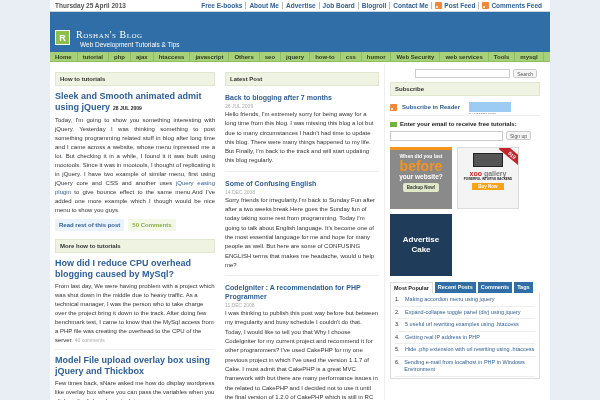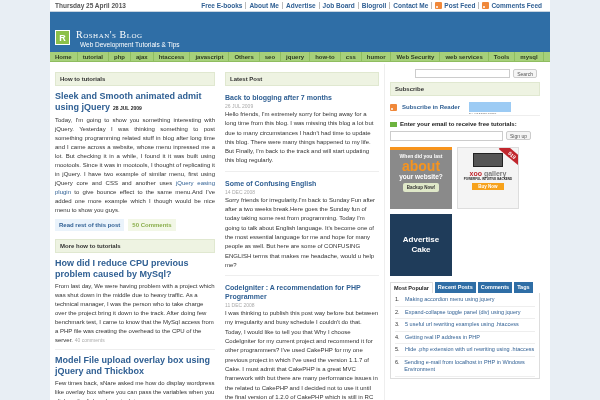--- a/index.html
+++ b/index.html
@@ -121,21 +121,21 @@
 
     <div class="col-left">
       <div class="sec-head">How to tutorials</div>
       <div class="post-title-lg"><span>Sleek and Smooth animated admit using jQuery</span><span class="post-date-inline">28 JUL 2009</span></div>
       <div class="body-text"><span>Today, I'm going to show you something interesting with jQuery. Yesterday I was thinking something to post something programming related stuff in blog after long time and I came across a website, whose menu inpressed me a lot. But checking it in a while, I found it it was built using mootools. Since it was in mootools, I thought of replicating it in jQuery. I have two example of similar menu, first using jQuery core and CSS and another uses </span><a>jQuery easing plugin</a><span> to give bounce effect to the same menu.And I've added one more example which I though would be nice menu to show you guys.</span></div>
       <div class="btn-row">
         <a class="btn-read">Read rest of this post</a>
         <a class="btn-comm">50 Comments</a>
       </div>
       <div class="sec-head">More how to tutorials</div>
-      <div class="post-title-lg">How did I reduce CPU previous problem caused by MySql?</div>
+      <div class="post-title-lg">How did I reduce CPU overhead blogging caused by MySql?</div>
       <div class="body-text" style="text-align:left"><span>From last day, We were having problem with a project which was shut down in the middle due to heavy traffic. As a technical manager, I was the person who to take charge over the project bring it down to the track. After doing few benchmark test, I came to know that the MySql access from a PHP file was creating the overhead to the CPU of the server.</span> <span class="meta-small">40 comments</span></div>
       <div style="border-top:1px solid #eee;margin-top:4px"></div>
       <div class="post-title-lg">Model File upload overlay box using jQuery and Thickbox</div>
       <div class="body-text" style="text-align:left">Few times back, sNare asked me how do display wordpress like overlay box where you can pass the variables when you click on the link and manipulate</div>
     </div>
 
     <div class="col-mid">
       <div class="sec-head">Latest Post</div>
       <div class="mid-post">
         <div class="mid-title">Back to blogging after 7 months</div>
@@ -170,21 +170,21 @@
         <span class="mail-icon"></span>
         <span>Enter your email to receive free tutorials:</span>
       </div>
       <div class="signup-row">
         <input class="email-input" style="">
         <button class="btn-small">Sign up</button>
       </div>
       <div class="ads">
         <div class="ad-backup">
           <span class="l1">When did you last</span>
-          <span class="l2">about</span>
+          <span class="l2">before</span>
           <span class="l3">your website?</span>
           <span class="btn">Backup Now!</span>
         </div>
         <div class="ad-xoo">
           <div class="screens"></div>
           <div class="price">$19</div>
           <div class="name"><span>xoo</span><b style="color:#7a7a7a"> gallery</b></div>
           <div class="desc">POWERFUL INTUITIVE BACKEND</div>
           <div class="buy">Buy Now</div>
         </div>

